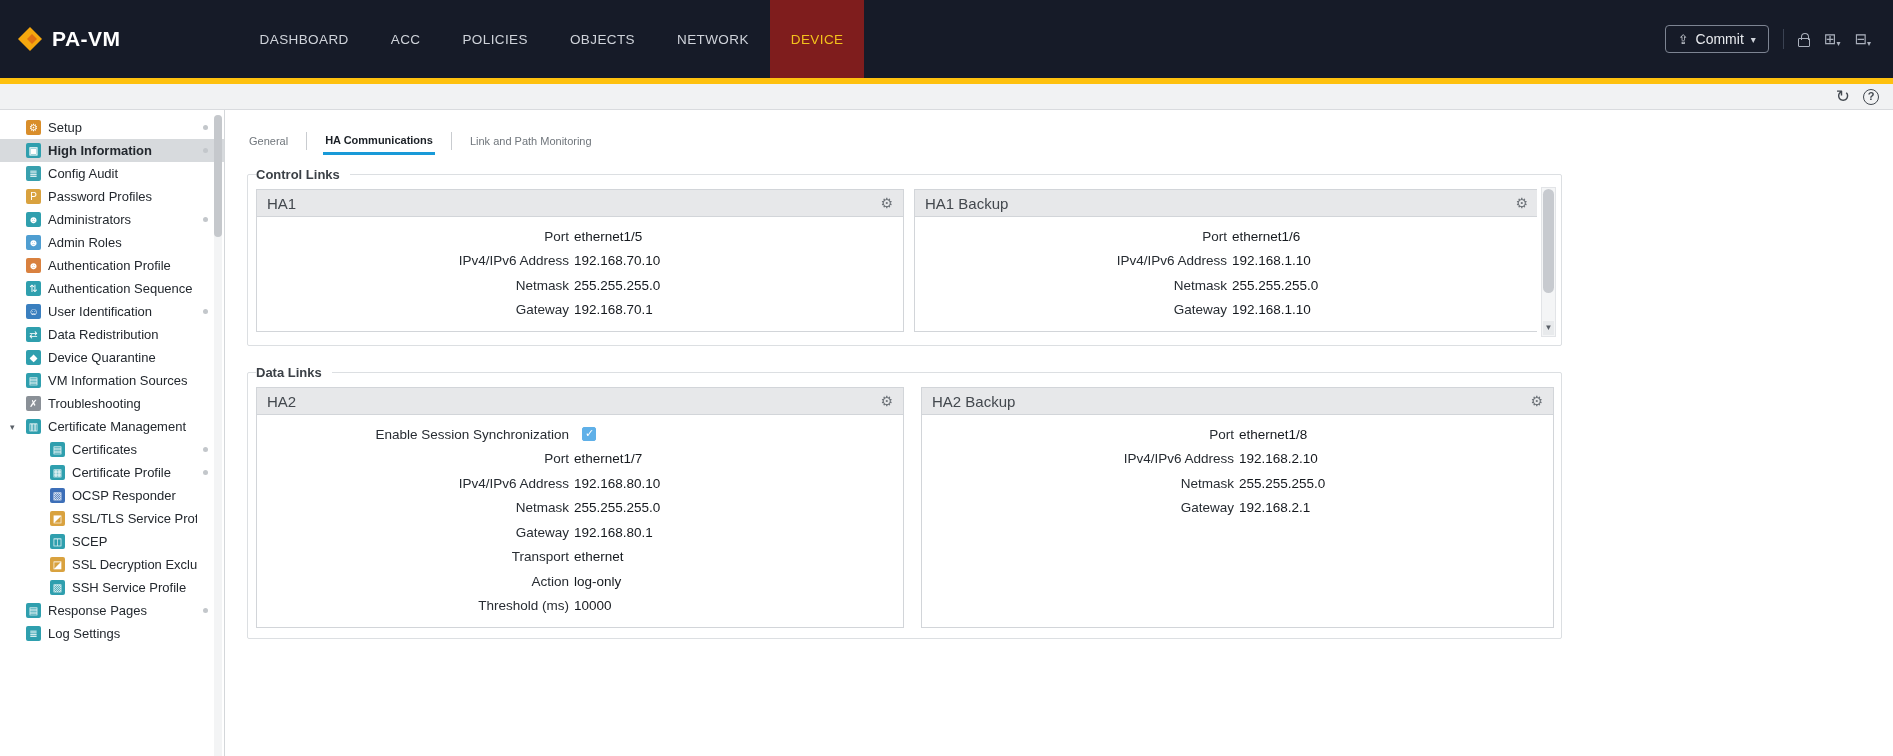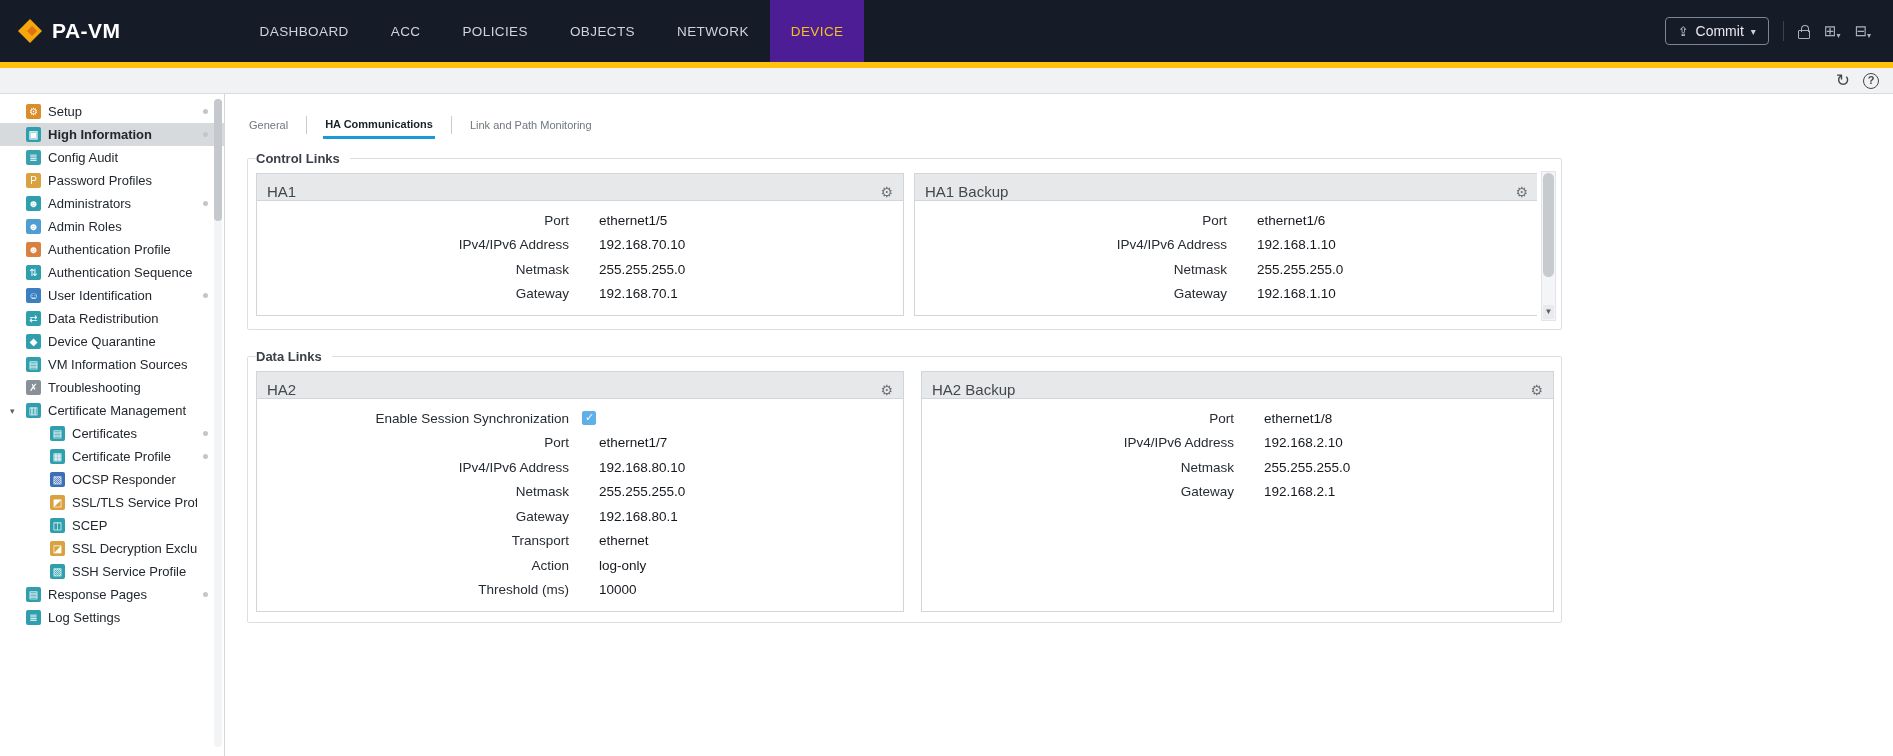--- a/index.html
+++ b/index.html
@@ -4,31 +4,31 @@
 <style>
   * { box-sizing: border-box; }
   html,body { margin:0; padding:0; }
   body {
     width:1893px; height:756px; overflow:hidden;
     font-family:"Liberation Sans", sans-serif;
     background:#ffffff; color:#1d2228;
   }
 
   
-  .topnav { height:62px; background:#161b28; display:flex; align-items:stretch; color:#e8eaee; }
+  .topnav { height:78px; background:#161b28; display:flex; align-items:stretch; color:#e8eaee; }
   .brand { display:flex; align-items:center; gap:10px; padding:0 18px; }
   .brand-icon { position:relative; width:24px; height:24px; background:#f5a70e;
     clip-path:polygon(50% 0,100% 50%,50% 100%,0 50%); }
   .brand-icon::after { content:""; position:absolute; left:9px; top:7px; width:10px; height:10px;
     background:#e07012; clip-path:polygon(50% 0,100% 50%,50% 100%,0 50%); }
   .brand-text { font-size:21px; font-weight:bold; letter-spacing:.5px; color:#ffffff; }
   .nav { display:flex; margin-left:100px;text-align:center; }
   .nav-item { display:flex; align-items:center; padding:0 21px; font-size:13.5px;
     letter-spacing:.4px; color:#cfd3da; cursor:pointer; white-space:nowrap; }
-  .nav-item.active { background:#4c1d95; color:#f3c21c; }
+  .nav-item.active { background:#7f1d1d; color:#f3c21c; }
   .nav-right { margin-left:auto; display:flex; align-items:center; gap:14px; padding-right:22px; color:#aab0bc; }
   .commit-btn { display:flex; align-items:center; gap:7px; background:transparent;
     border:1px solid #7d8492; border-radius:4px; color:#e8eaee; font-size:14px;
     padding:5px 12px; cursor:pointer; font-family:inherit; }
   .commit-icon { font-size:13px; color:#cfd3da; }
   .caret { font-size:10px; color:#cfd3da; }
   .vdiv { width:1px; height:20px; background:#3a4252; }
   .mini-lock { display:inline-block; width:12px; height:9px; border:1px solid #aab0bc;
     border-radius:1px; position:relative; margin-top:6px; }
   .mini-lock::before { content:""; position:absolute; top:-6px; left:2px; width:6px; height:6px;
@@ -82,27 +82,27 @@
     font-size:13px; font-weight:bold; color:#3b4046; }
   .viewport.clipped { height:146px; overflow:hidden; }
   .panels { display:flex; align-items:stretch; }
   .control-links .panels { gap:10px; }
   .data-links .panels { gap:17px; }
   .panel { border:1px solid #d2d5d9; background:#fff; display:flex; flex-direction:column; }
   .p-ha1, .p-ha2 { width:648px; flex:0 0 648px; }
   .p-ha1b { width:625px; flex:0 0 625px; }
   .p-ha2b { width:633px; flex:0 0 633px; }
   .panel-head { height:27px; flex:0 0 27px; background:#e7e8ea; border-bottom:1px solid #d2d5d9;
-    display:flex; align-items:flex-end; padding:0 10px; }
+    display:flex; align-items:center; padding:0 10px; }
   .panel-title { font-size:15px; color:#43484e; }
   .gear { margin-left:auto; font-size:14px; color:#6f747a; cursor:pointer; }
   .panel-body { padding:7px 0 9px; }
   .frow { display:flex; align-items:center; height:24.5px; }
   .flabel { flex:0 0 312px; width:312px; text-align:right; font-size:13.5px; color:#272c32; }
-  .fvalue { margin-left:30px; font-size:13.5px; color:#15191e; }
+  .fvalue { margin-left:5px; font-size:13.5px; color:#15191e; }
   .fcb { display:none; width:14px; height:14px; border:1px solid #9aa0a7; border-radius:2px;
     margin-left:13px; background:#fff; position:relative; cursor:pointer; }
   .fcb.shown { display:inline-block; }
   .fcb.checked { background:#5fb0e8; border-color:#5fb0e8; }
   .fcb.checked::after { content:"\2713"; position:absolute; left:2px; top:-1px; color:#fff; font-size:11px; }
 
   .vscroll { position:absolute; top:12px; right:5px; bottom:8px; width:15px;
     background:#f4f5f6; border:1px solid #e2e4e7; cursor:pointer; }
   .vthumb { position:absolute; top:1px; left:1px; right:1px; height:70%; background:#c7cacf; border-radius:6px; }
   .vbtn { position:absolute; bottom:1px; left:1px; right:1px; height:14px; background:#e8eaec;

